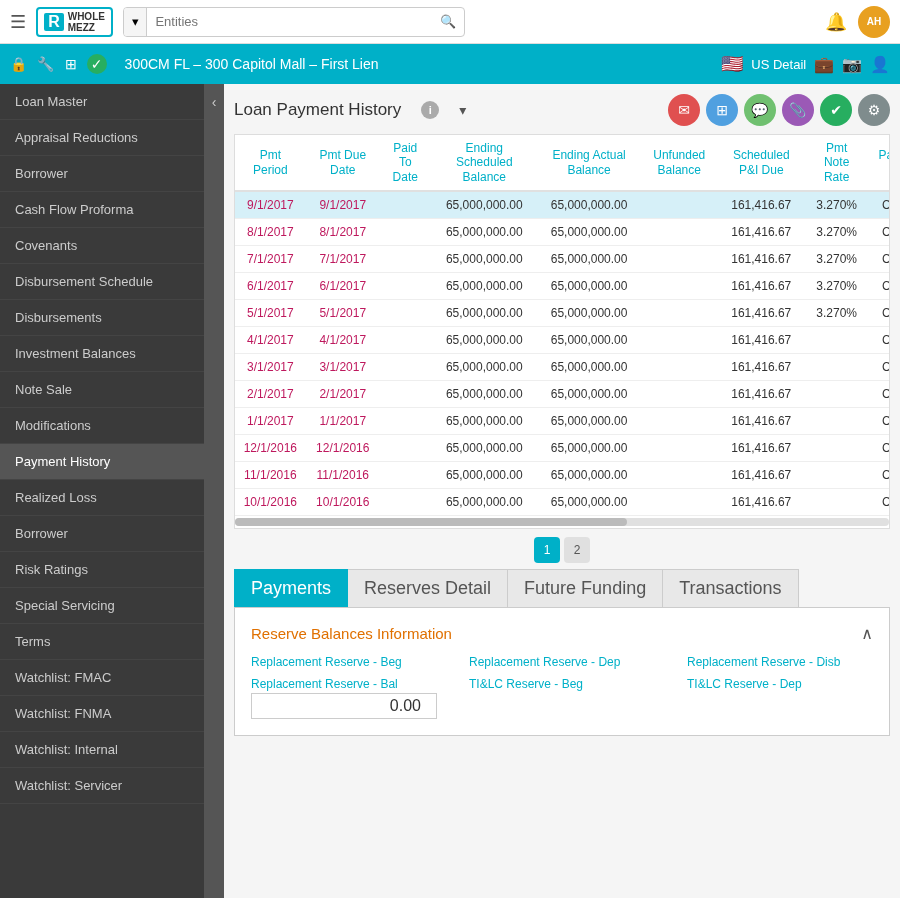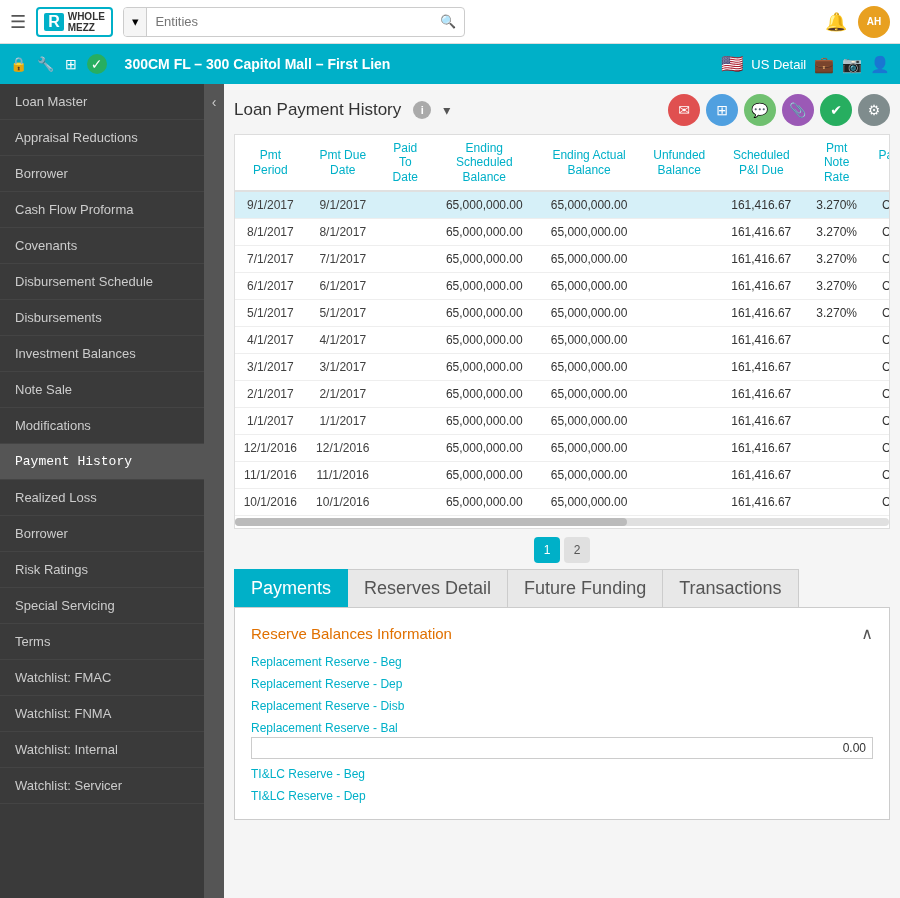--- a/index.html
+++ b/index.html
@@ -44,51 +44,51 @@
       width: 32px; height: 32px; border-radius: 50%;
       background: #e8a020; color: #fff; font-weight: bold;
       display: flex; align-items: center; justify-content: center; font-size: 10px; cursor: pointer;
     }
 
     
     .second-nav {
       background: #00b0c8; height: 40px;
       display: flex; align-items: center; padding: 0 10px; gap: 10px;
     }
-    .loan-title { color: #fff; font-weight: bold; font-size: 14px; margin-left: 8px; }
+    .loan-title { color: #fff; font-weight: normal; font-size: 14px; margin-left: 8px; }
     .currency { color: #fff; font-size: 13px; }
     .toolbar-icons { display: flex; gap: 8px; align-items: center; }
 
     
     .layout { display: flex; height: calc(898px - 84px); }
 
     
     .sidebar {
       width: 204px; background: #3a3a3a; color: #ccc;
       display: flex; flex-direction: column; overflow-y: auto; flex-shrink: 0;
     }
     .sidebar-item {
       padding: 10px 15px; cursor: pointer; font-size: 13px;
       border-bottom: 1px solid #444; color: #ccc;
     }
-    .sidebar-item.active { background: #555; color: #fff; font-family: Liberation Mono, monospace; }
+    .sidebar-item.active { background: #555; color: #fff; }
     .sidebar-toggle {
       width: 20px; background: #555; display: flex; align-items: flex-start;
       padding-top: 10px; justify-content: center; cursor: pointer; flex-shrink: 0;
     }
     .sidebar-toggle span { color: #ccc; font-size: 14px; }
 
     
     .main-content {
       flex: 1; background: #f5f5f5; overflow-y: auto; padding: 10px;
     }
 
     
     .section-header {
-      display: flex; align-items: center; gap: 12px; margin-bottom: 8px;
+      display: flex; align-items: center; gap: 20px; margin-bottom: 8px;
     }
     .section-title { font-size: 17px; font-weight: normal; color: #333; }
     .info-icon {
       width: 18px; height: 18px; border-radius: 50%; background: #aaa;
       color: #fff; display: flex; align-items: center; justify-content: center;
       font-size: 11px; font-weight: bold; cursor: pointer;
     }
     .chevron-down { color: #555; cursor: pointer; font-size: 14px; }
     .action-icons { margin-left: auto; display: flex; gap: 6px; }
     .action-icon {
@@ -106,21 +106,21 @@
     thead th {
       padding: 6px 8px; text-align: center; font-weight: normal;
       color: #00b0c8; border-bottom: 2px solid #e0e0e0;
       font-size: 12px; white-space: normal; line-height: 1.2;
     }
     tbody tr { border-bottom: 1px solid #eee; }
     tbody tr:nth-child(1) { background: #d6f0f8; }
     tbody td {
       padding: 6px 8px; text-align: center; font-size: 12px; color: #333;
     }
-    tbody td.orange { color: #404040; }
+    tbody td.orange { color: #be185d; }
     tbody td.payment-status { color: #333; }
 
     
     .pagination { display: flex; justify-content: center; gap: 4px; margin: 6px 0; }
     .page-btn {
       width: 26px; height: 26px; border-radius: 4px; border: none;
       display: flex; align-items: center; justify-content: center;
       cursor: pointer; font-size: 12px;
     }
     .page-btn.active { background: #00b0c8; color: #fff; }
@@ -141,26 +141,26 @@
       background: #fff; border: 1px solid #ccc; padding: 16px;
     }
     .panel-header {
       display: flex; align-items: center; justify-content: space-between;
       margin-bottom: 12px;
     }
     .panel-title { font-size: 15px; color: #e07000; font-weight: normal; }
     .collapse-btn { color: #555; cursor: pointer; font-size: 16px; }
 
     
-    .reserve-grid { display: grid; grid-template-columns: 1fr; gap: 8px 32px; }
+    .reserve-grid { display: grid; grid-template-columns: 1fr 1fr 1fr; gap: 8px 32px; }
     .reserve-item { display: flex; flex-direction: column; gap: 2px; }
     .reserve-label { color: #00b0c8; font-size: 12px; cursor: pointer; }
     .reserve-input {
-      border: 1px solid #ccc; padding: 3px 6px; text-align: right;
-      font-size: 12px; color: #333; width: 100%;
+      border: 1px solid #ccc; padding: 3px 15px; text-align: right;
+      font-size: 16px; color: #333; width: 100%;
     }
     .scroll-indicator {
       height: 8px; background: #e0e0e0; border-radius: 4px; margin: 2px 0;
       position: relative;
     }
     .scroll-thumb {
       height: 8px; background: #bbb; border-radius: 4px;
       width: 60%; position: absolute; left: 0;
     }
   </style>

